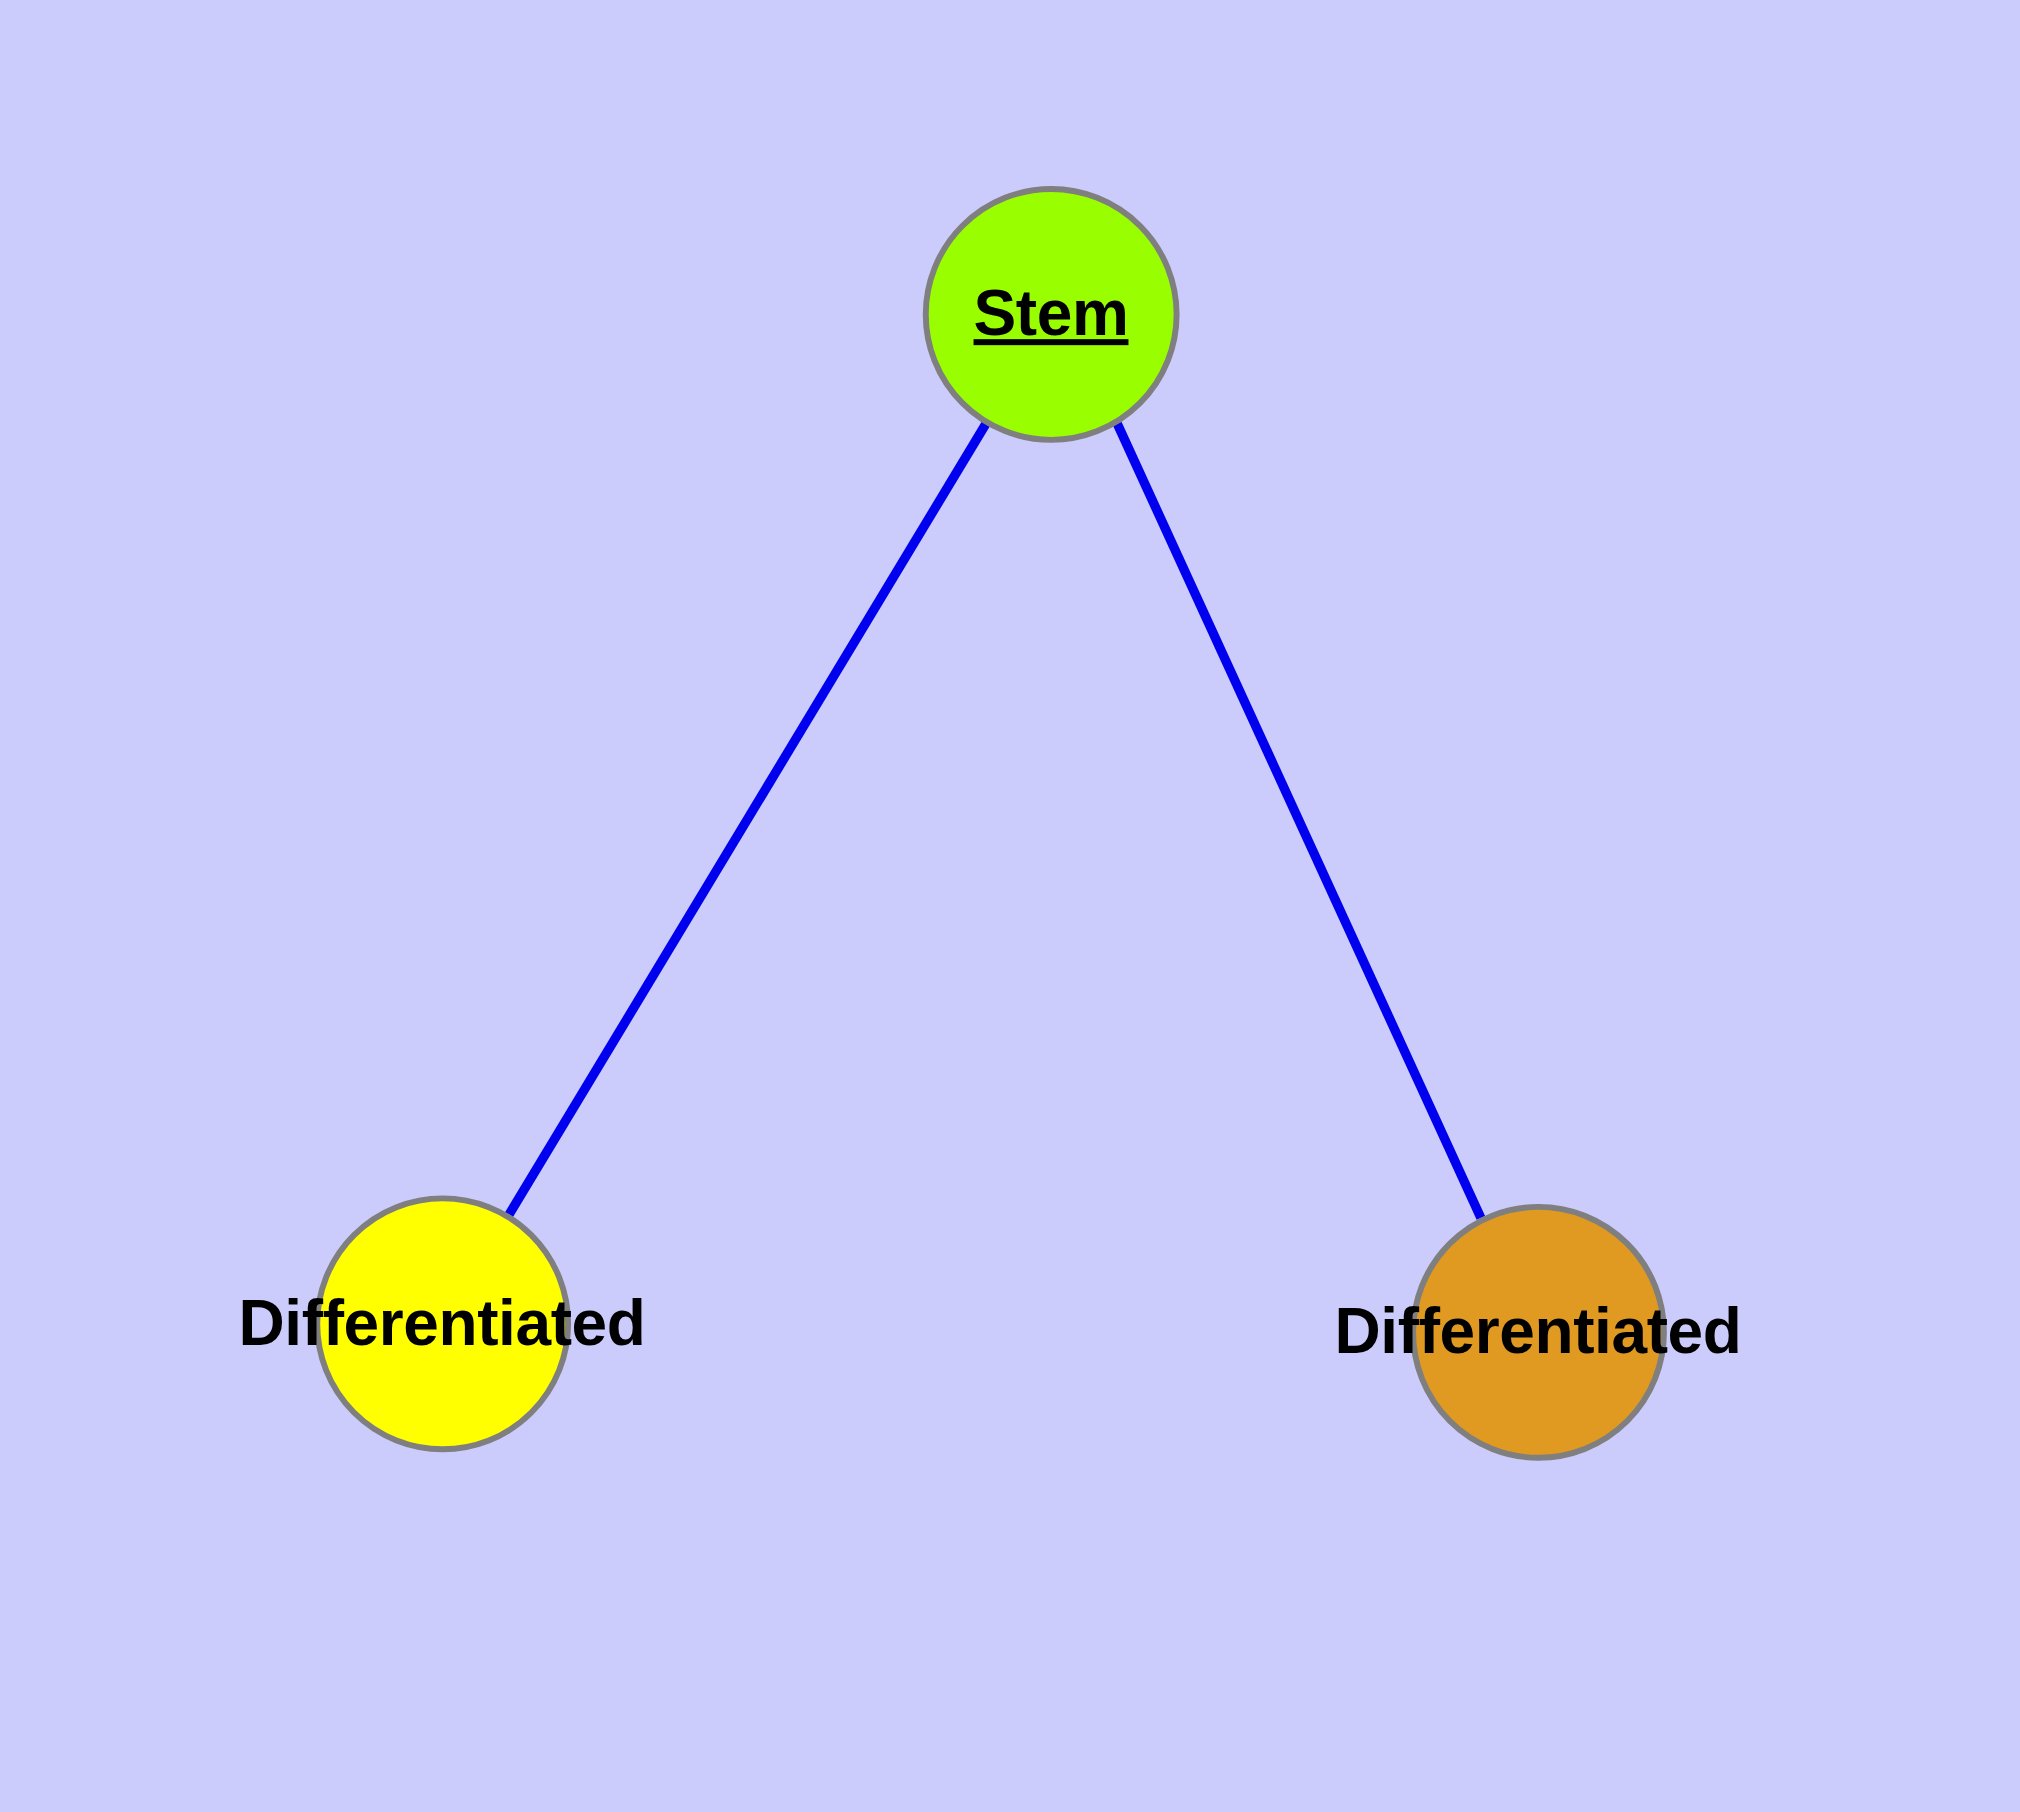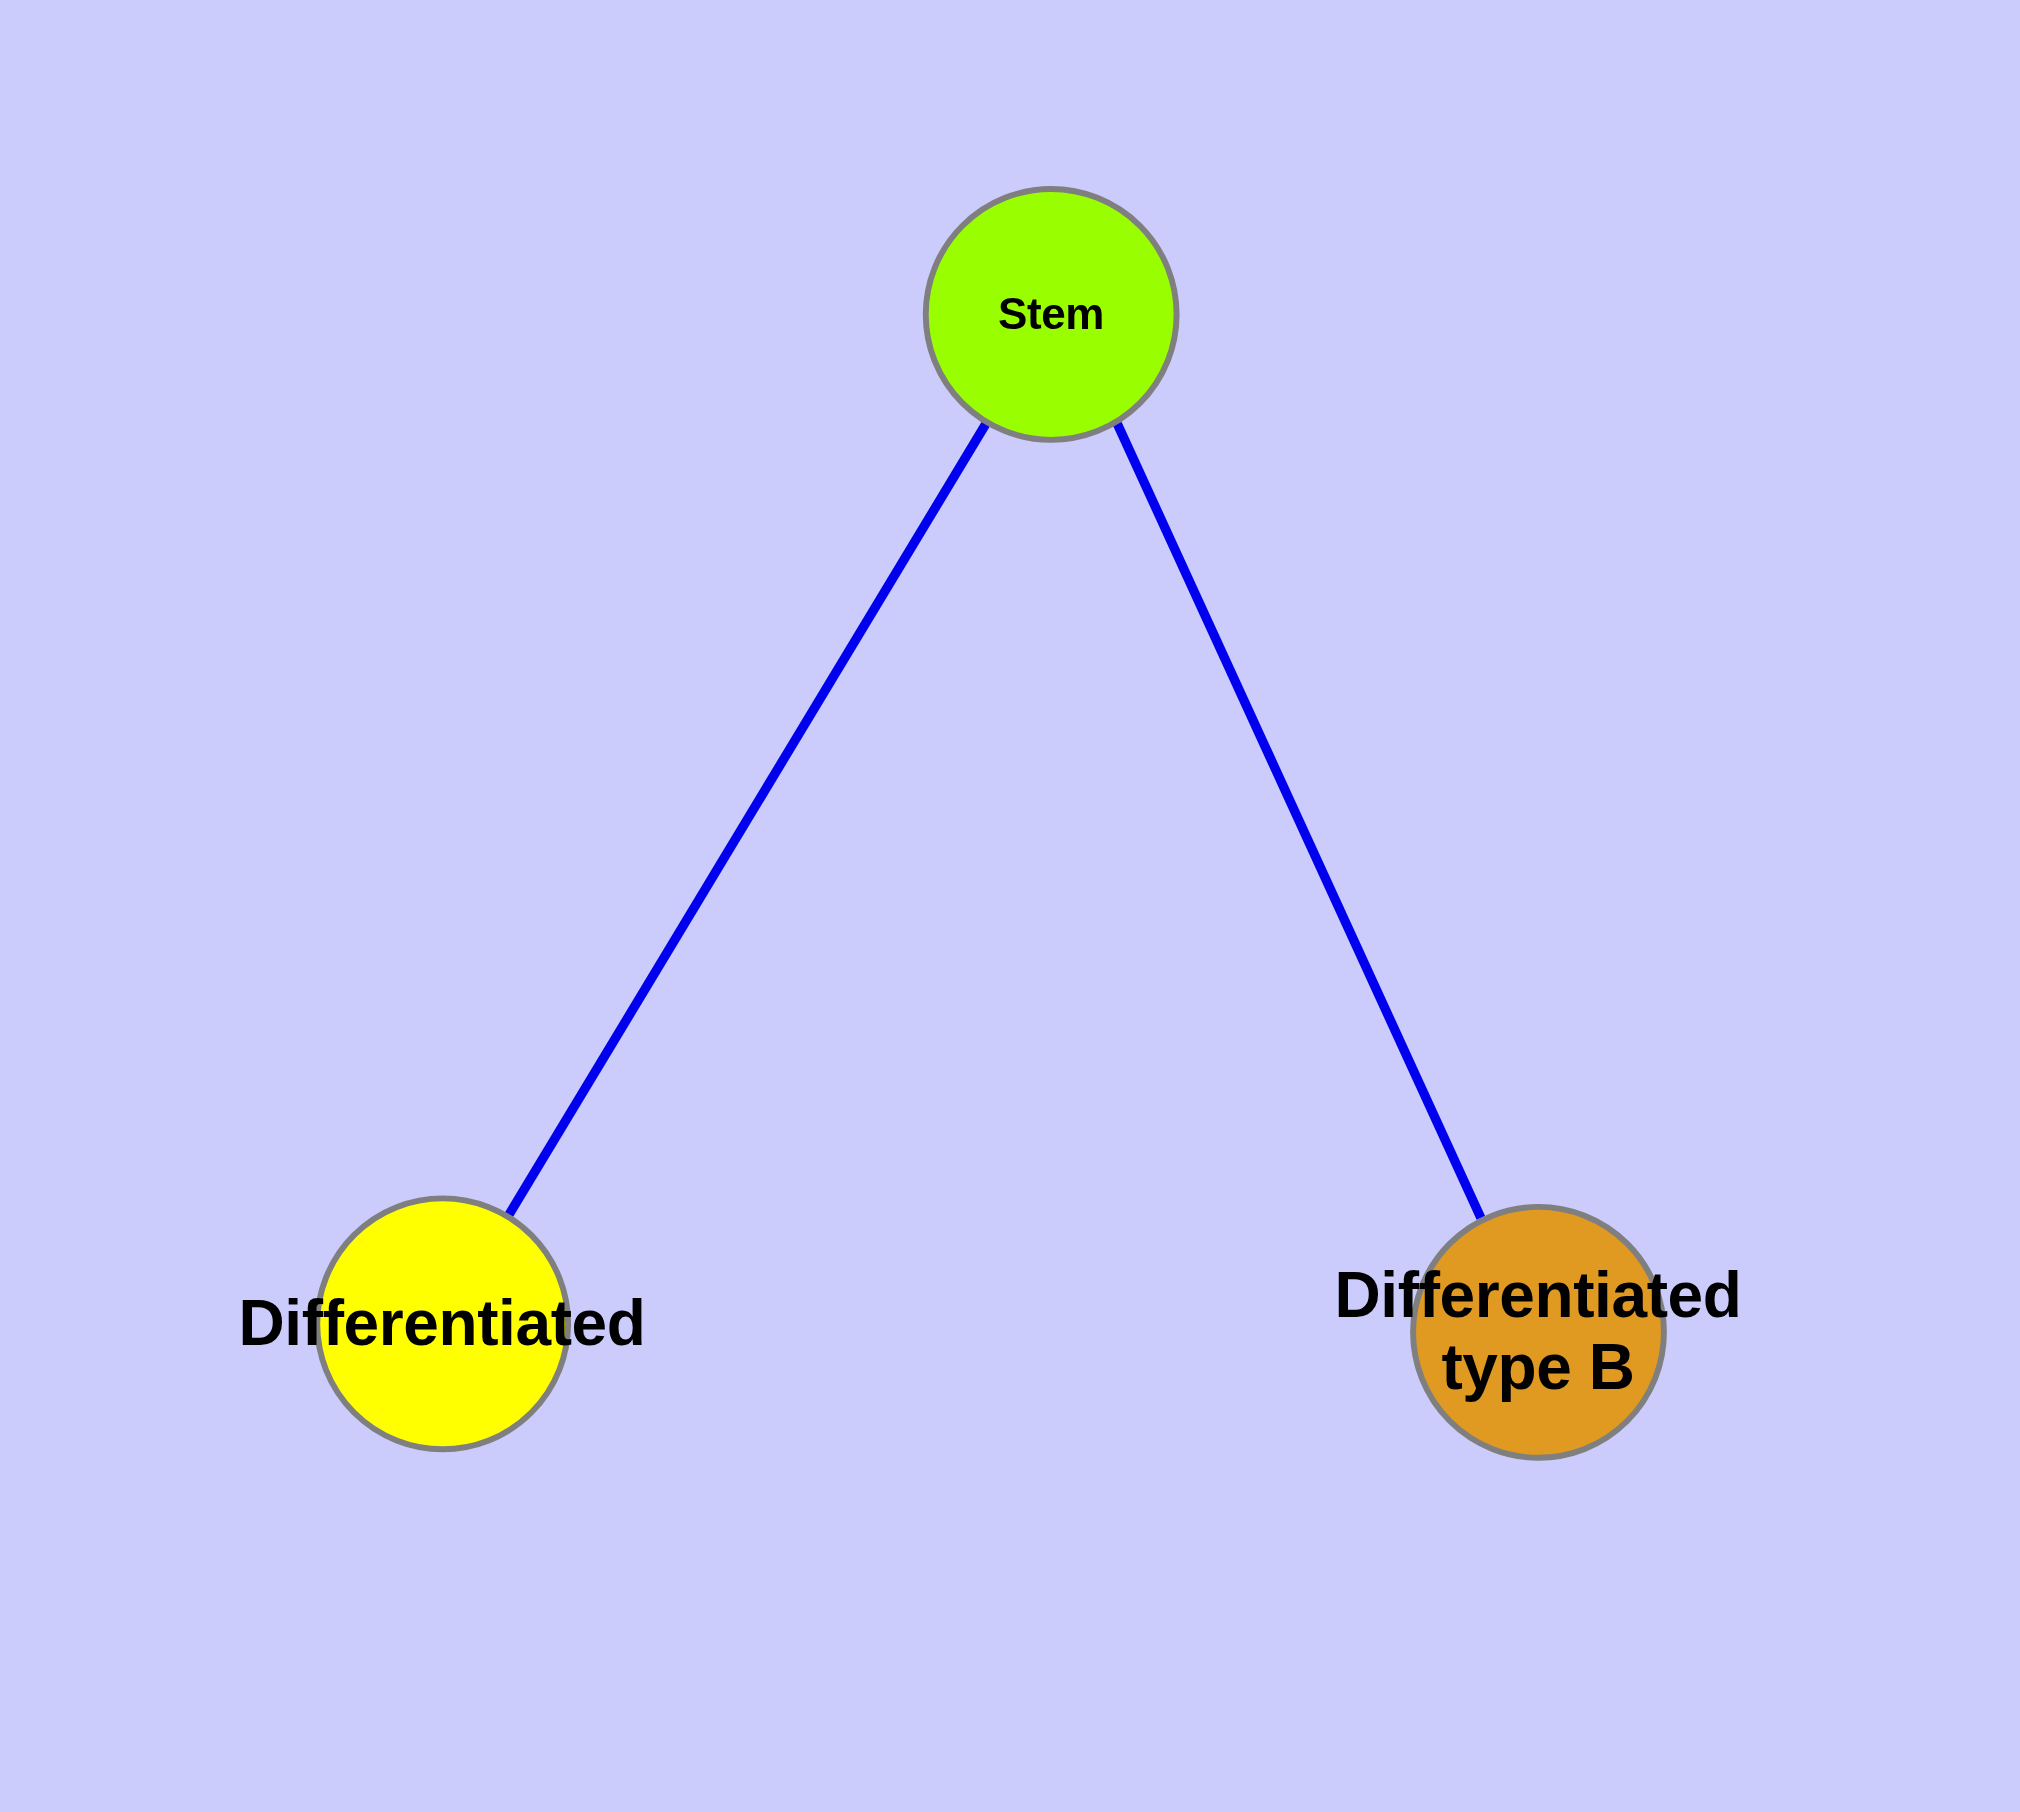--- a/index.html
+++ b/index.html
@@ -30,22 +30,23 @@
     text-align: center;
     line-height: 1.12;
     white-space: nowrap;
     pointer-events: none;
     -webkit-font-smoothing: antialiased;
   }
   #label-stem {
     left: 1051px;
     top: 314px;
     transform: translate(-50%, -50%);
-    font-size: 44px;
+    font-size: 64px;
     letter-spacing: -0.4px;
+    text-decoration: underline;
   }
   #label-diff-a {
     left: 442px;
     top: 1324px;
     transform: translate(-50%, -50%);
     font-size: 64px;
     letter-spacing: -0.4px;
   }
   #label-diff-b {
     left: 1538px;
@@ -78,17 +79,16 @@
   <div class="node-label" id="label-stem">
     <span class="label-line">Stem</span>
   </div>
 
   <div class="node-label" id="label-diff-a">
     <span class="label-line">Differentiated</span>
   </div>
 
   <div class="node-label" id="label-diff-b">
     <span class="label-line">Differentiated</span>
-    <span class="label-line">type B</span>
   </div>
 
 </div>
 
 
 </body></html>

